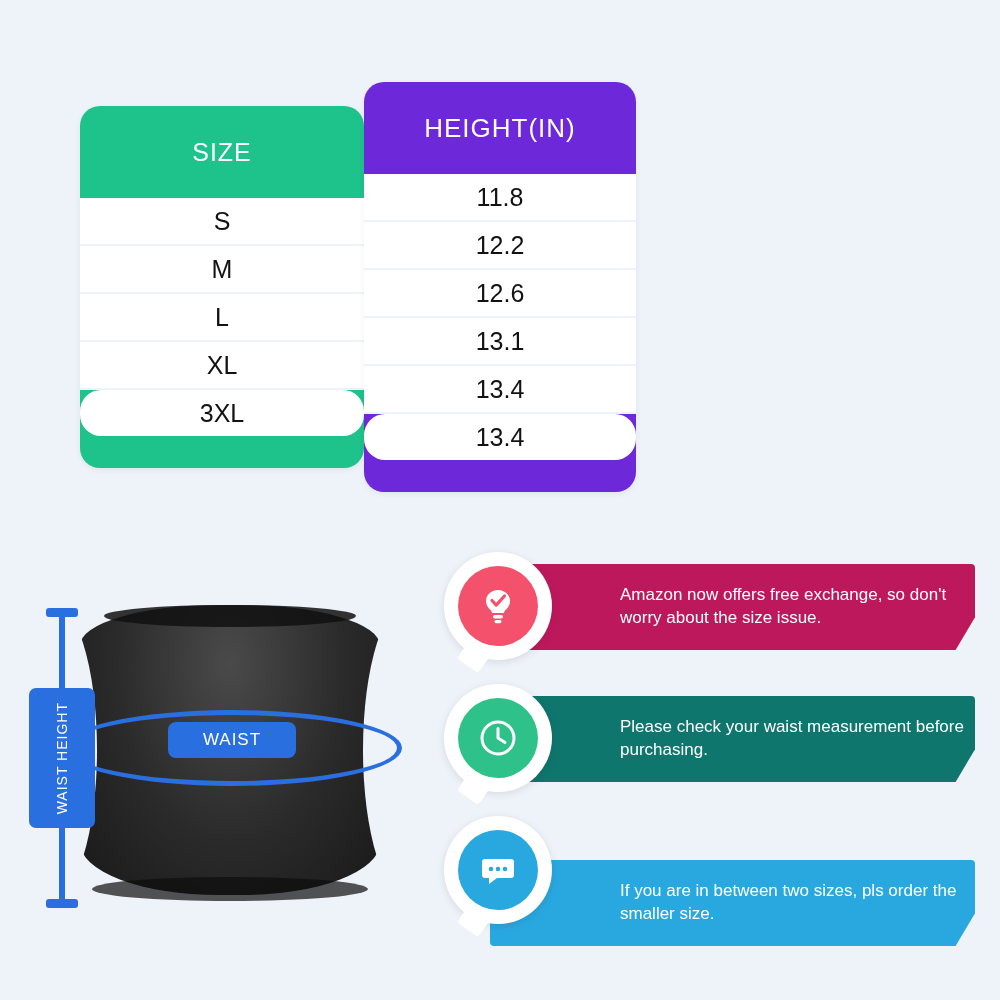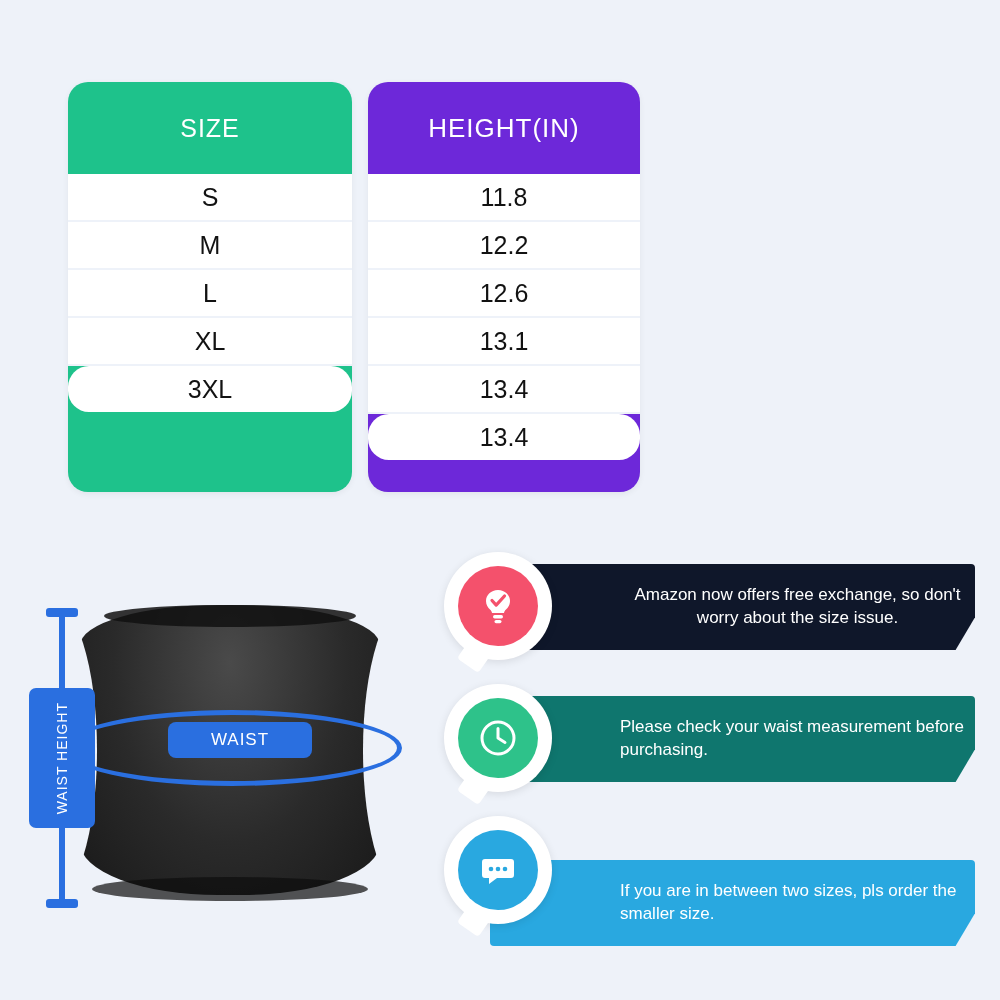--- a/index.html
+++ b/index.html
@@ -11,25 +11,25 @@
     height: 1000px;
     background: #eef2f9;
     font-family: "Liberation Sans", sans-serif;
     overflow: hidden;
     position: relative;
   }
 
   
   .size-table {
     position: absolute;
-    left: 68px;
+    left: 80px;
     top: 82px;
     width: 856px;
     display: flex;
-    gap: 16px;
+    align-items: center;
   }
   .col {
     flex: 1;
     border-radius: 20px;
     overflow: hidden;
     position: relative;
     box-shadow: 0 2px 6px rgba(0,0,0,0.06);
   }
   .col.size   { background: #1ec28b; flex: 0 0 284px; }
   .col.waist  { background: #2563ef; flex: 0 0 272px; }
@@ -128,21 +128,21 @@
     width: 330px;
     height: 66px;
     border: 5px solid #2a6fe0;
     border-radius: 50%;
     z-index: 6;
   }
   .waist-pill {
     position: absolute;
     left: 148px;
     top: 162px;
-    width: 144px;
+    width: 128px;
     height: 36px;
     background: #2a6fe0;
     border-radius: 8px;
     color: #fff;
     display: flex;
     align-items: center;
     justify-content: center;
     font-size: 17px;
     letter-spacing: 1px;
     z-index: 7;
@@ -216,21 +216,21 @@
     display: flex;
     align-items: center;
     padding-left: 130px;
     box-sizing: border-box;
     color: #fff;
     font-size: 17px;
     line-height: 1.35;
     border-radius: 4px 4px 4px 4px;
     clip-path: polygon(0 0, 100% 0, 100% 62%, 96% 100%, 0 100%);
   }
-  .note.red .ribbon    { background: #0f172a; text-align: center; }
+  .note.red .ribbon    { background: #be185d; }
   .note.green .ribbon  { background: #0f766e; }
   .note.blue .ribbon   { background: #29a8e0; margin-top: 32px; }
 
   .bubble {
     position: absolute;
     left: 14px;
     top: 0;
     width: 108px;
     height: 108px;
     background: #ffffff;

